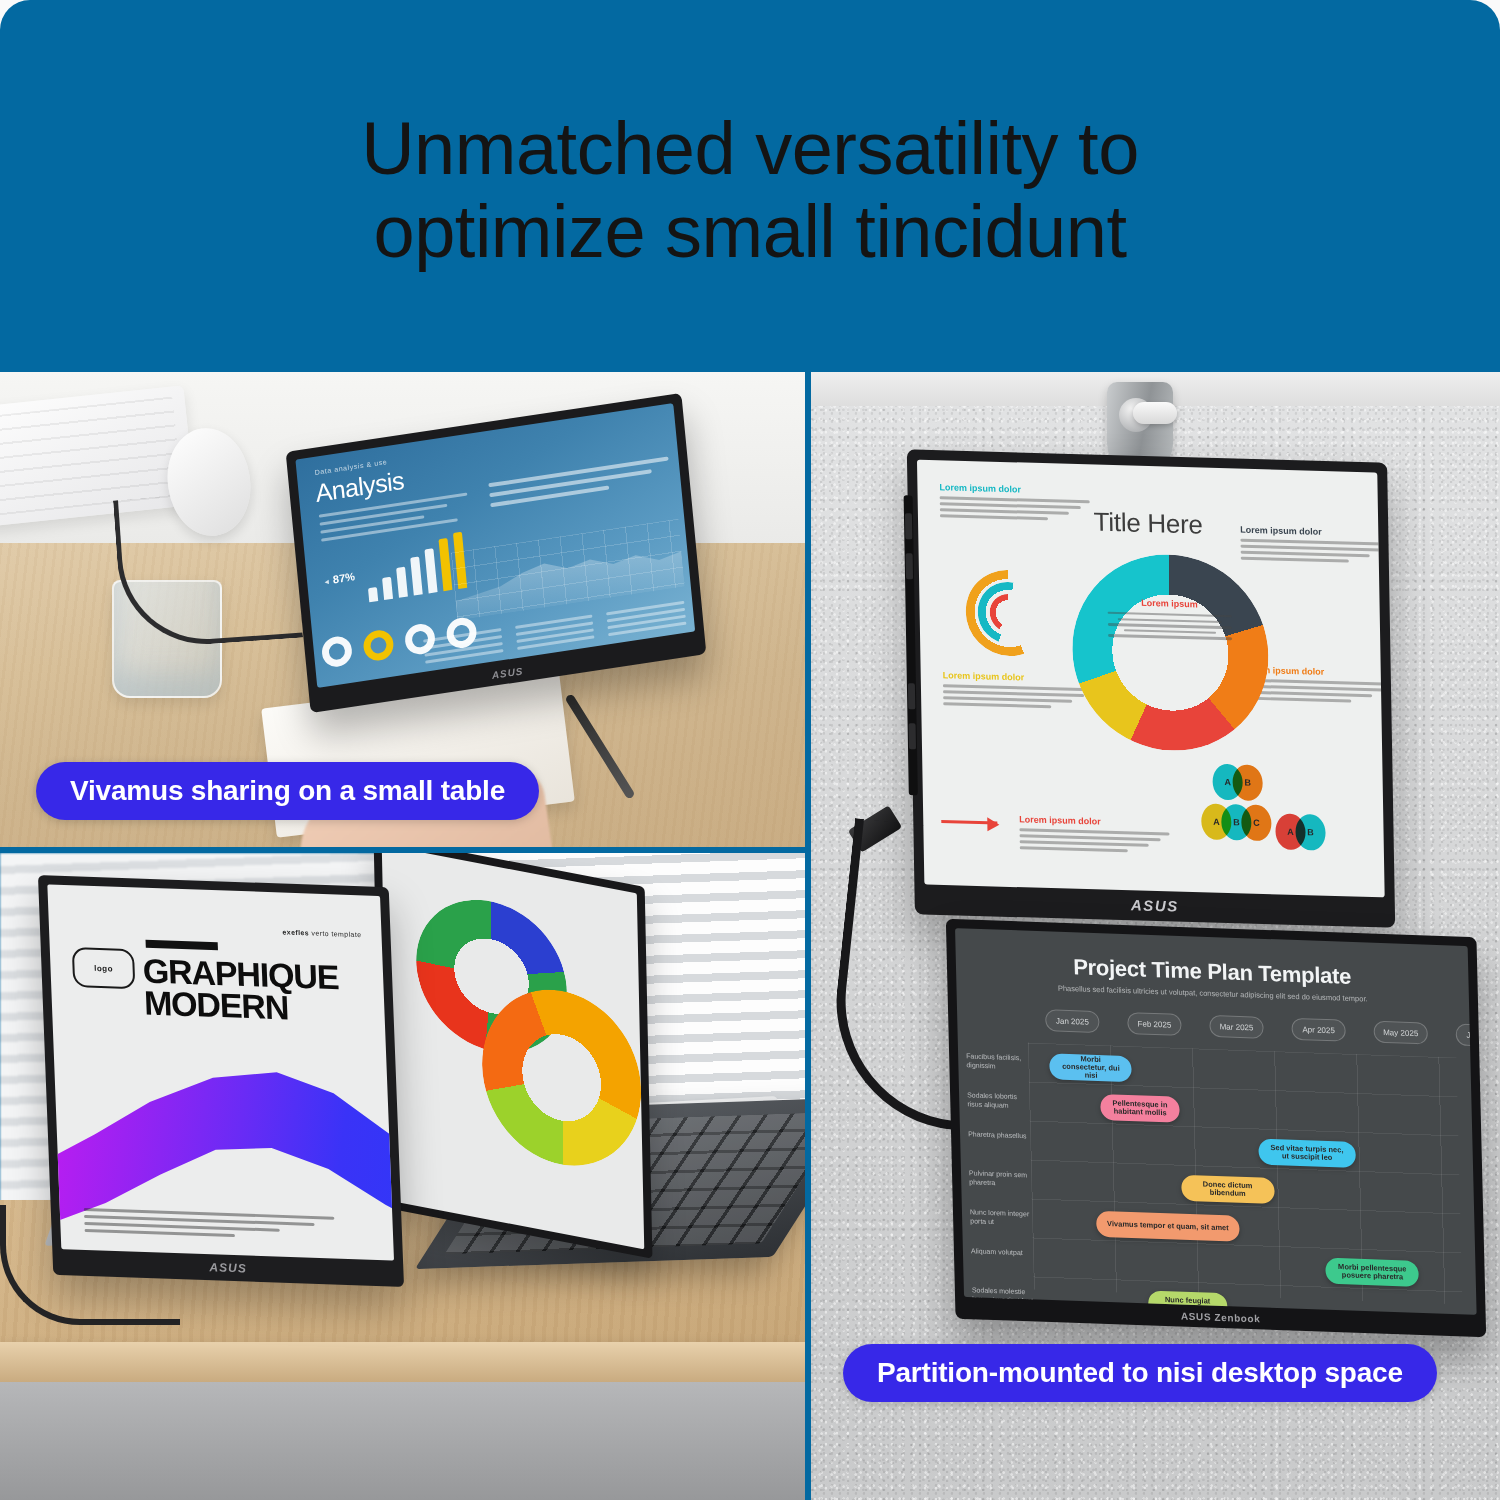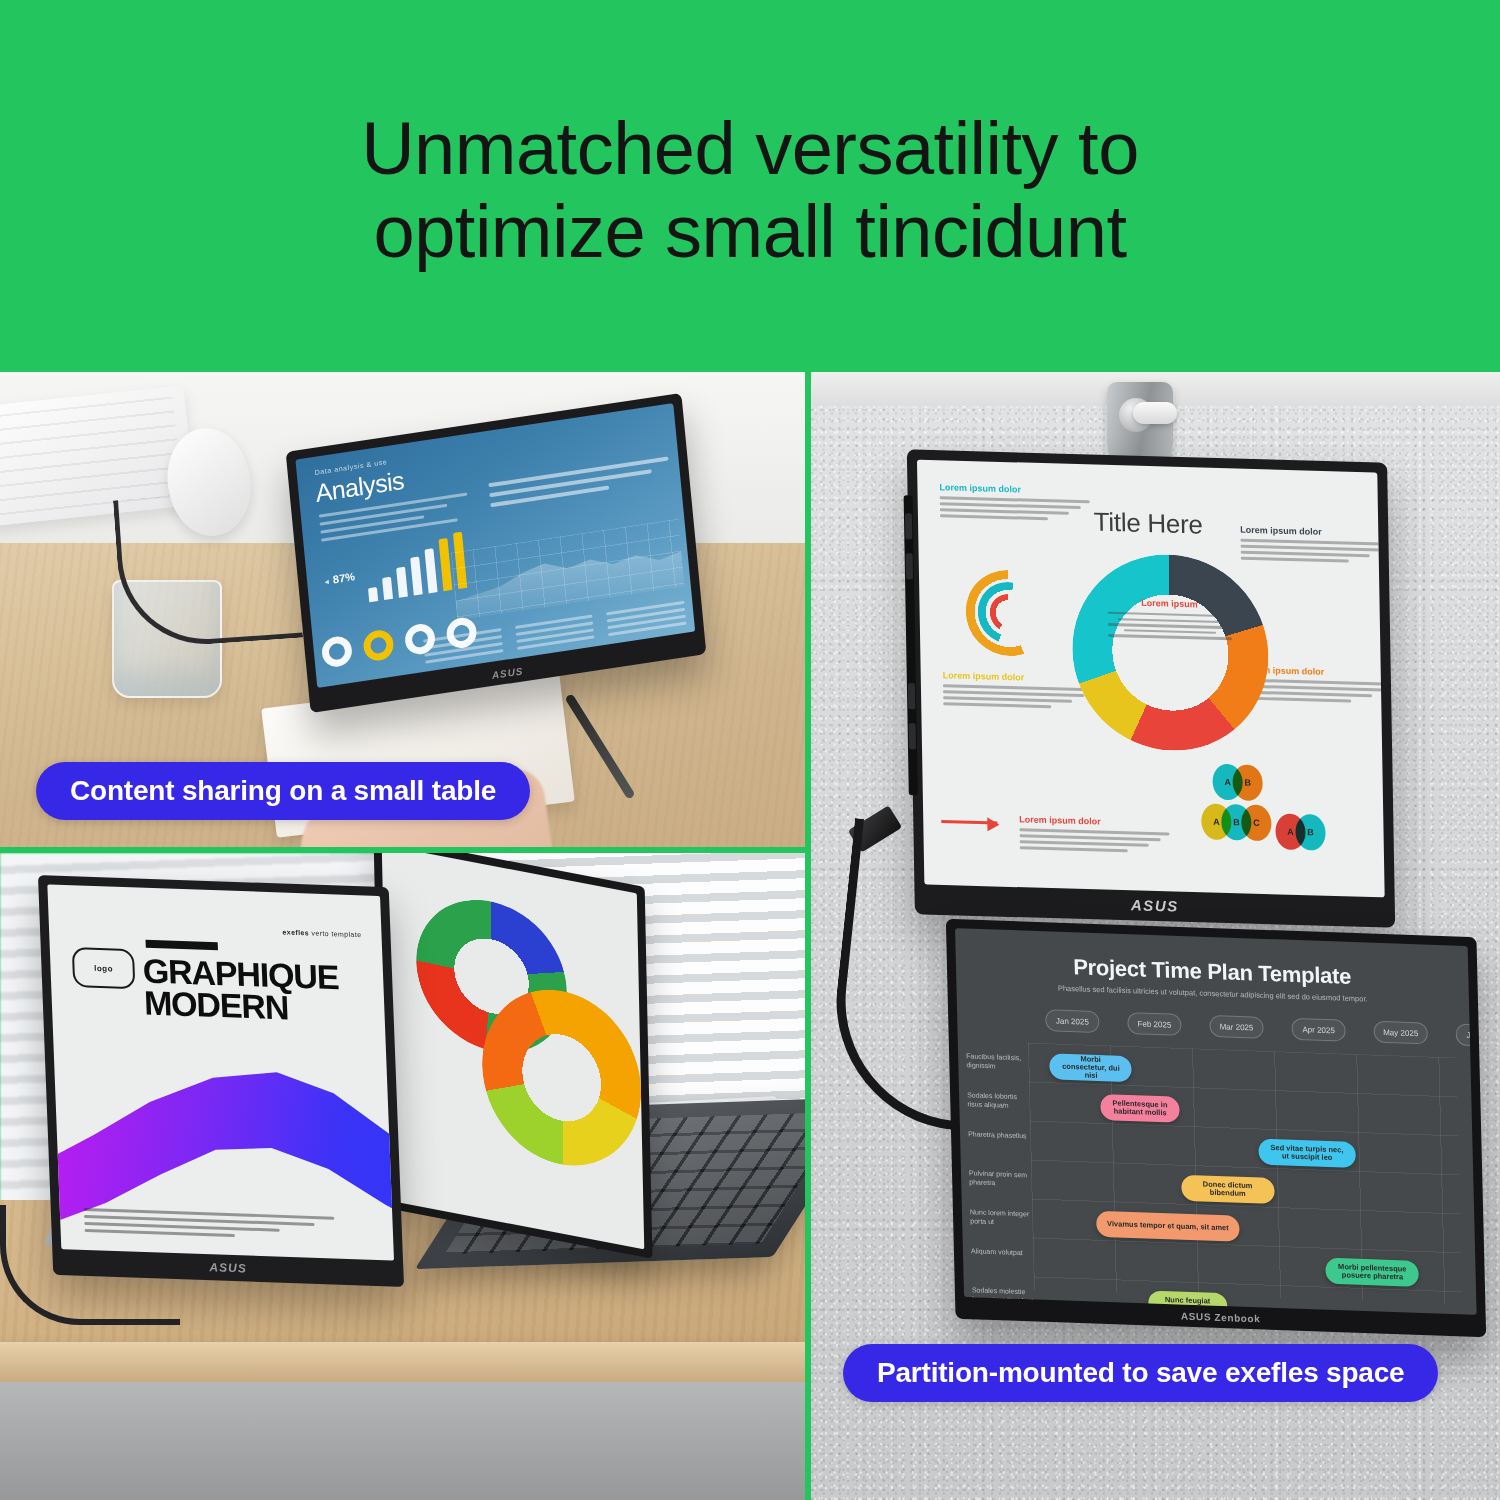--- a/index.html
+++ b/index.html
@@ -2,21 +2,21 @@
 <html><head>
 <meta charset="utf-8">
 <style>
   * { box-sizing: border-box; margin: 0; padding: 0; }
   html, body {
     width: 1500px; height: 1500px;
     background: #fafafa;
     font-family: "Liberation Sans", sans-serif;
     overflow: hidden;
   }
-  .page { position: relative; width: 1500px; height: 1500px; background: #22c55e; }
+  .page { position: relative; width: 1500px; height: 1500px; background: #0369a1; border-radius: 30px; }
 
   
   .headline {
     position: absolute; left: 0; top: 108px; width: 1500px;
     text-align: center;
     font-size: 74px; line-height: 1.12;
     font-weight: 400; color: #141414;
     letter-spacing: -0.5px;
     font-family: "Liberation Sans", sans-serif;
   }
@@ -495,21 +495,21 @@
                 <i></i>
                 <i></i>
                 <i></i>
               </div>
           </div>
         </div>
         <span class="asus-bez">ASUS</span>
       </div>
 
       <div class="pill pill-1">
-        <span>Content sharing on a small table</span>
+        <span>Vivamus sharing on a small table</span>
       </div>
     </div>
 
     <div class="panel p-bl">
       <div class="bl-bg"></div>
       <div class="bl-wallL"></div>
       <div class="bl-blinds"></div>
       <div class="bl-desk"></div>
       <div class="bl-desk-edge"></div>
       <div class="bl-floor"></div>
@@ -667,18 +667,18 @@
               <div class="gt-bar" style="left: 35%; width: 21.6667%; top: 123px; background: rgb(245, 194, 88);">Donec dictum bibendum</div>
               <div class="gt-bar" style="left: 15%; width: 33.3333%; top: 162px; background: rgb(242, 154, 110);">Vivamus tempor et quam, sit amet</div>
               <div class="gt-bar" style="left: 68.3333%; width: 21.6667%; top: 201px; background: rgb(61, 201, 141);">Morbi pellentesque posuere pharetra</div>
               <div class="gt-bar" style="left: 26.6667%; width: 18.3333%; top: 240px; background: rgb(181, 216, 106);">Nunc feugiat tristique</div>
             </div>
         </div>
         <span class="asus-bez">ASUS Zenbook</span>
       </div>
 
       <div class="pill pill-3">
-        <span>Partition-mounted to save exefles space</span>
+        <span>Partition-mounted to nisi desktop space</span>
       </div>
     </div>
 
   </div>
 </div>
 
 </body></html>

